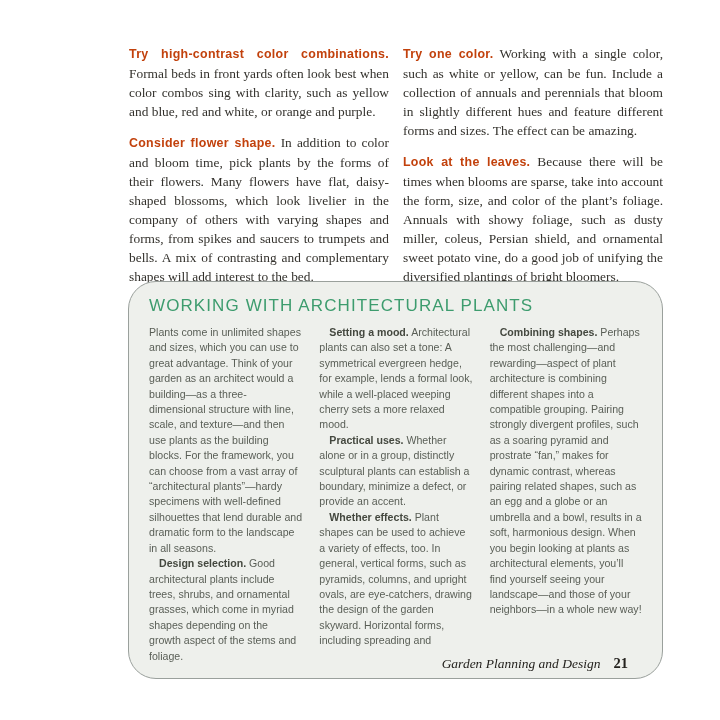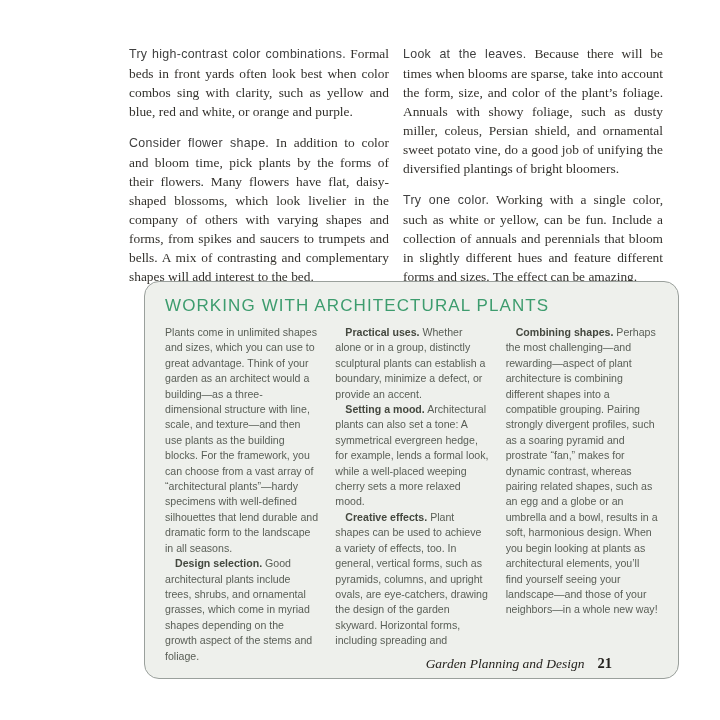--- a/index.html
+++ b/index.html
@@ -18,34 +18,34 @@
   }
   .col {
     width: 260px;
     font-size: 13.4px; line-height: 19px;
     text-align: justify;
     color: #33312c;
   }
   .para { margin: 0 0 12px 0; }
   .runin {
     font-family: "Liberation Sans", sans-serif;
-    font-weight: normal;
+    font-weight: bold;
     font-size: 12.4px;
     letter-spacing: 0.3px;
-    color: #404040;
+    color: #c2410c;
   }
 
   
   .feature-box {
-    position: absolute; left: 144px; top: 281px; width: 535px;
+    position: absolute; left: 128px; top: 281px; width: 535px;
     min-height: 349px;
     box-sizing: border-box;
     background: #eef0ec;
     border: 1px solid #9aa09c;
-    border-radius: 15px;
+    border-radius: 28px;
     padding: 14px 19px 14px 20px;
   }
   .box-title {
     margin: 0 0 9px 0;
     font-family: "Liberation Sans", sans-serif;
     font-weight: normal;
     font-size: 17px;
     letter-spacing: 1.1px;
     color: #3d9c6e;
   }
@@ -57,21 +57,21 @@
     line-height: 15.4px;
     color: #595e56;
     text-align: left;
   }
   .bp { margin: 0; text-indent: 10px; }
   .bp.no-indent { text-indent: 0; }
   .blead { font-weight: bold; color: #44483f; }
 
   
   .footer {
-    position: absolute; right: 108px; top: 654px;
+    position: absolute; right: 92px; top: 654px;
     white-space: nowrap;
   }
   .footer-title {
     font-style: italic;
     font-size: 13.5px;
     color: #23211d;
   }
   .page-number {
     font-weight: bold;
     font-size: 14.5px;
@@ -83,38 +83,38 @@
 <body>
 
 <div class="page">
 
   <div class="top-columns">
     <div class="col">
       <p class="para"><span class="runin">Try high-contrast color combinations.</span><span> Formal beds in front yards often look best when color combos sing with clarity, such as yellow and blue, red and white, or orange and purple.</span></p>
       <p class="para"><span class="runin">Consider flower shape.</span><span> In addition to color and bloom time, pick plants by the forms of their flowers. Many flowers have flat, daisy-shaped blossoms, which look livelier in the company of others with varying shapes and forms, from spikes and saucers to trumpets and bells. A mix of contrasting and complementary shapes will add interest to the bed.</span></p>
     </div>
     <div class="col">
+      <p class="para"><span class="runin">Try one color.</span><span> Working with a single color, such as white or yellow, can be fun. Include a collection of annuals and perennials that bloom in slightly different hues and feature different forms and sizes. The effect can be amazing.</span></p>
       <p class="para"><span class="runin">Look at the leaves.</span><span> Because there will be times when blooms are sparse, take into account the form, size, and color of the plant’s foliage. Annuals with showy foliage, such as dusty miller, coleus, Persian shield, and ornamental sweet potato vine, do a good job of unifying the diversified plantings of bright bloomers.</span></p>
-      <p class="para"><span class="runin">Try one color.</span><span> Working with a single color, such as white or yellow, can be fun. Include a collection of annuals and perennials that bloom in slightly different hues and feature different forms and sizes. The effect can be amazing.</span></p>
     </div>
   </div>
 
   <div class="feature-box">
     <h2 class="box-title">WORKING WITH ARCHITECTURAL PLANTS</h2>
     <div class="box-columns">
 
       <div class="box-col">
         <p class="bp no-indent"><span>Plants come in unlimited shapes and sizes, which you can use to great advantage. Think of your garden as an architect would a building—as a three-dimensional structure with line, scale, and texture—and then use plants as the building blocks. For the framework, you can choose from a vast array of “architectural plants”—hardy specimens with well-defined silhouettes that lend durable and dramatic form to the landscape in all seasons.</span></p>
         <p class="bp"><span class="blead">Design selection.</span><span> Good architectural plants include trees, shrubs, and ornamental grasses, which come in myriad shapes depending on the growth aspect of the stems and foliage.</span></p>
       </div>
 
       <div class="box-col">
+        <p class="bp"><span class="blead">Setting a mood.</span><span> Architectural plants can also set a tone: A symmetrical evergreen hedge, for example, lends a formal look, while a well-placed weeping cherry sets a more relaxed mood.</span></p>
         <p class="bp"><span class="blead">Practical uses.</span><span> Whether alone or in a group, distinctly sculptural plants can establish a boundary, minimize a defect, or provide an accent.</span></p>
-        <p class="bp"><span class="blead">Setting a mood.</span><span> Architectural plants can also set a tone: A symmetrical evergreen hedge, for example, lends a formal look, while a well-placed weeping cherry sets a more relaxed mood.</span></p>
-        <p class="bp"><span class="blead">Creative effects.</span><span> Plant shapes can be used to achieve a variety of effects, too. In general, vertical forms, such as pyramids, columns, and upright ovals, are eye-catchers, drawing the design of the garden skyward. Horizontal forms, including spreading and</span></p>
+        <p class="bp"><span class="blead">Whether effects.</span><span> Plant shapes can be used to achieve a variety of effects, too. In general, vertical forms, such as pyramids, columns, and upright ovals, are eye-catchers, drawing the design of the garden skyward. Horizontal forms, including spreading and</span></p>
       </div>
 
       <div class="box-col">
         <p class="bp"><span class="blead">Combining shapes.</span><span> Perhaps the most challenging—and rewarding—aspect of plant architecture is combining different shapes into a compatible grouping. Pairing strongly divergent profiles, such as a soaring pyramid and prostrate “fan,” makes for dynamic contrast, whereas pairing related shapes, such as an egg and a globe or an umbrella and a bowl, results in a soft, harmonious design. When you begin looking at plants as architectural elements, you’ll find yourself seeing your landscape—and those of your neighbors—in a whole new way!</span></p>
       </div>
 
     </div>
   </div>
 
   <div class="footer">

